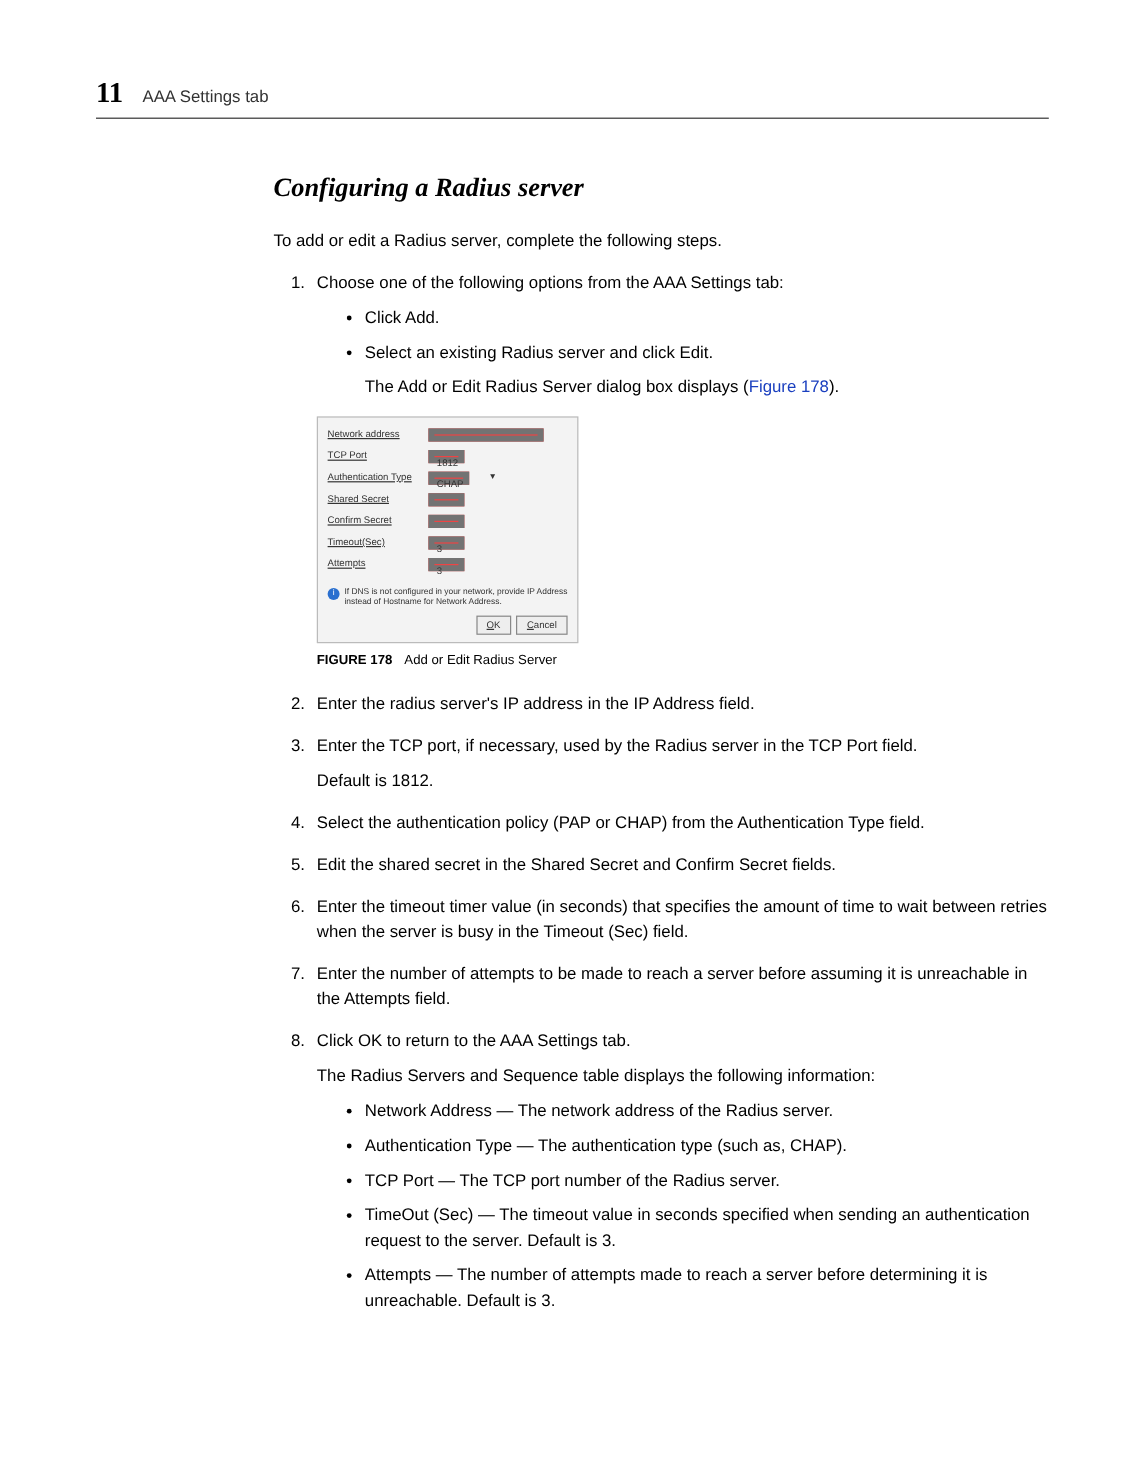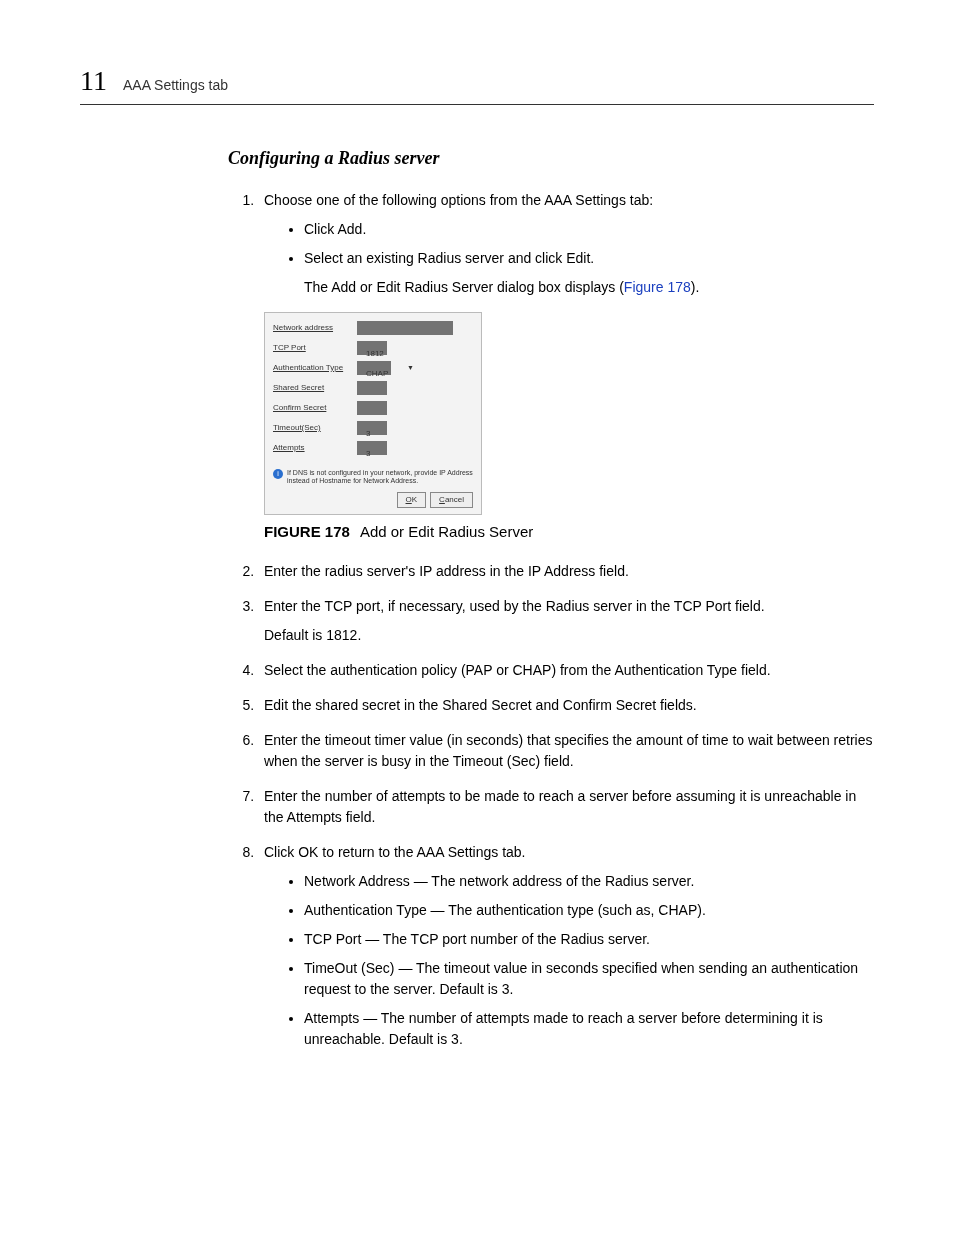--- a/index.html
+++ b/index.html
@@ -16,46 +16,46 @@
   .header-row {
     display: flex;
     align-items: baseline;
     gap: 16px;
     border-bottom: 1px solid #333;
     padding-bottom: 2px;
     margin-bottom: 40px;
   }
   .chapter-num {
     font-family: Georgia, "Times New Roman", serif;
-    font-size: 28px;
-    font-weight: normal;
+    font-size: 24px;
+    font-weight: bold;
   }
   .header-title {
     font-size: 14px;
     color: #333;
   }
   .content {
     margin-left: 148px;
   }
   h2.section {
     font-family: Georgia, "Times New Roman", serif;
     font-style: italic;
     font-weight: bold;
-    font-size: 18px;
+    font-size: 22px;
     margin: 0 0 18px 0;
   }
   p { margin: 0 0 14px 0; }
   ol.steps { padding-left: 30px; margin: 0; }
   ol.steps > li { margin-bottom: 14px; padding-left: 6px; }
   ul.bullets { list-style: disc; padding-left: 40px; margin: 8px 0 14px 0; }
   ul.bullets li { margin-bottom: 8px; }
   .sub-p { margin: 8px 0 0 0; }
   .bold { font-weight: normal; }
   .link { color: #1a3fbf; }
-  .fig-caption { font-size: 15px; margin: 6px 0 18px 0; }
+  .fig-caption { font-size: 11px; margin: 6px 0 18px 0; }
   .fig-caption .cap-label { font-weight: bold; margin-right: 10px; }
 
   
   .dialog {
     width: 200px;
     border: 1px solid #bbb;
     background: #f3f3f3;
     padding: 8px 8px 6px 8px;
     font-size: 8px;
     color: #333;
@@ -66,21 +66,21 @@
     align-items: center;
     margin-bottom: 6px;
     gap: 6px;
   }
   .dialog-label {
     width: 78px;
     white-space: nowrap;
     text-decoration: underline;
   }
   .dialog-input {
-    border: 7px solid #737373;
+    border: 5px solid #737373;
     background: #ef4444;
     height: 11px;
     padding: 0 2px;
     font-size: 8px;
     line-height: 11px;
     box-sizing: border-box;
   }
   .w-wide { width: 96px; }
   .w-sm { width: 30px; }
   .dd { display: inline-flex; align-items: center; gap:16px;}
@@ -121,20 +121,21 @@
 
 <div class="header-row">
   <span class="chapter-num">11</span>
   <span class="header-title">AAA Settings tab</span>
 </div>
 
 <div class="content">
 
   <h2 class="section">Configuring a Radius server</h2>
 
+  <p>To add or edit a Radius server, complete the following steps.</p>
 
   <ol class="steps">
     <li>
       <span>Choose one of the following options from the </span><span class="bold">AAA Settings</span><span> tab:</span>
       <ul class="bullets">
         <li><span>Click </span><span class="bold">Add</span><span>.</span></li>
         <li><span>Select an existing Radius server and click </span><span class="bold">Edit</span><span>.</span>
           <p class="sub-p"><span>The </span><span class="bold">Add or Edit Radius Server</span><span> dialog box displays (</span><span class="link">Figure 178</span><span>).</span></p>
         </li>
       </ul>
@@ -196,20 +197,21 @@
 
     <li><span>Edit the shared secret in the </span><span class="bold">Shared Secret</span><span> and </span><span class="bold">Confirm Secret</span><span> fields.</span></li>
 
     <li><span>Enter the timeout timer value (in seconds) that specifies the amount of time to wait between retries when the server is busy in the </span><span class="bold">Timeout (Sec)</span><span> field.</span>
       </li>
 
     <li><span>Enter the number of attempts to be made to reach a server before assuming it is unreachable in the </span><span class="bold">Attempts</span><span> field.</span>
       </li>
 
     <li><span>Click </span><span class="bold">OK</span><span> to return to the </span><span class="bold">AAA Settings</span><span> tab.</span>
+      <p class="sub-p"><span>The </span><span class="bold">Radius Servers and Sequence</span><span> table displays the following information:</span></p>
       <ul class="bullets">
         <li><span class="bold">Network Address —</span><span> The network address of the Radius server.</span></li>
         <li><span class="bold">Authentication Type —</span><span> The authentication type (such as, CHAP).</span></li>
         <li><span class="bold">TCP Port —</span><span> The TCP port number of the Radius server.</span></li>
         <li><span class="bold">TimeOut (Sec) —</span><span> The timeout value in seconds specified when sending an authentication request to the server. Default is 3.</span></li>
         <li><span class="bold">Attempts —</span><span> The number of attempts made to reach a server before determining it is unreachable. Default is 3.</span></li>
       </ul>
     </li>
   </ol>
 

